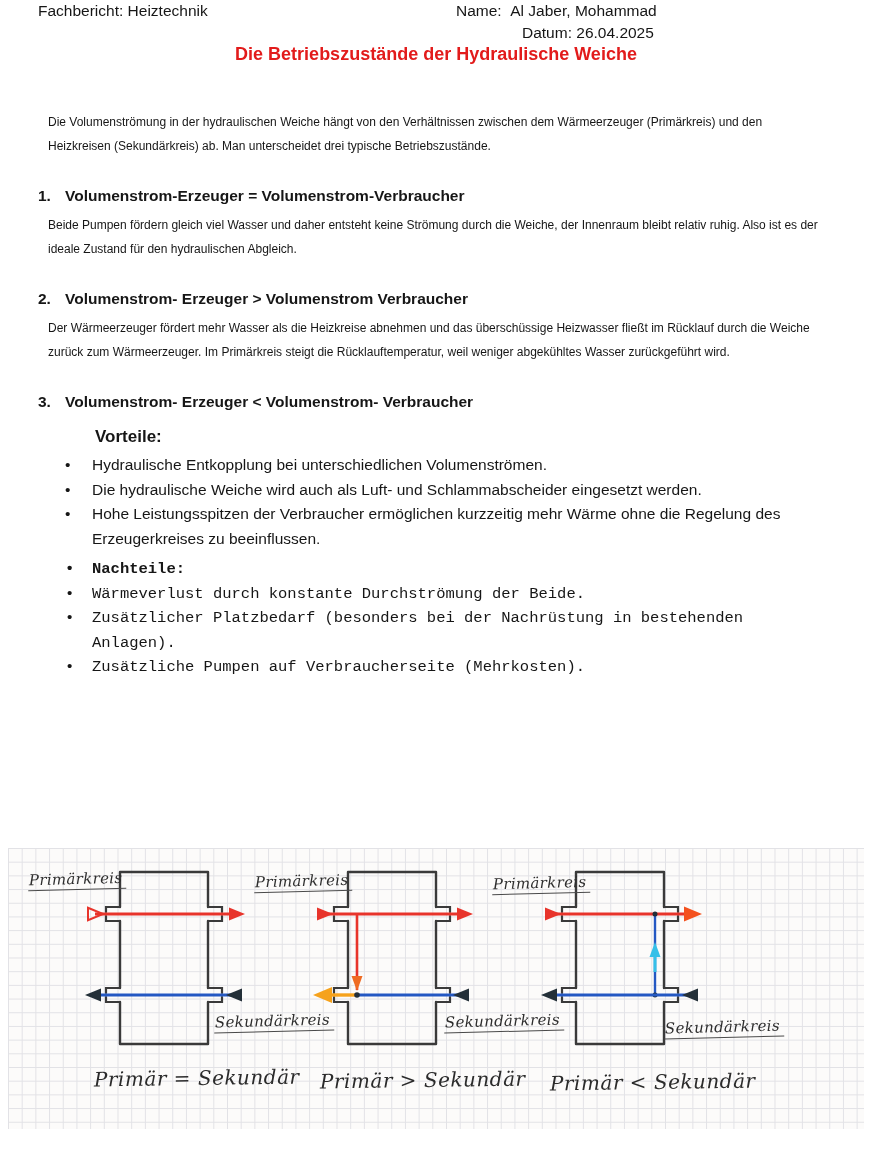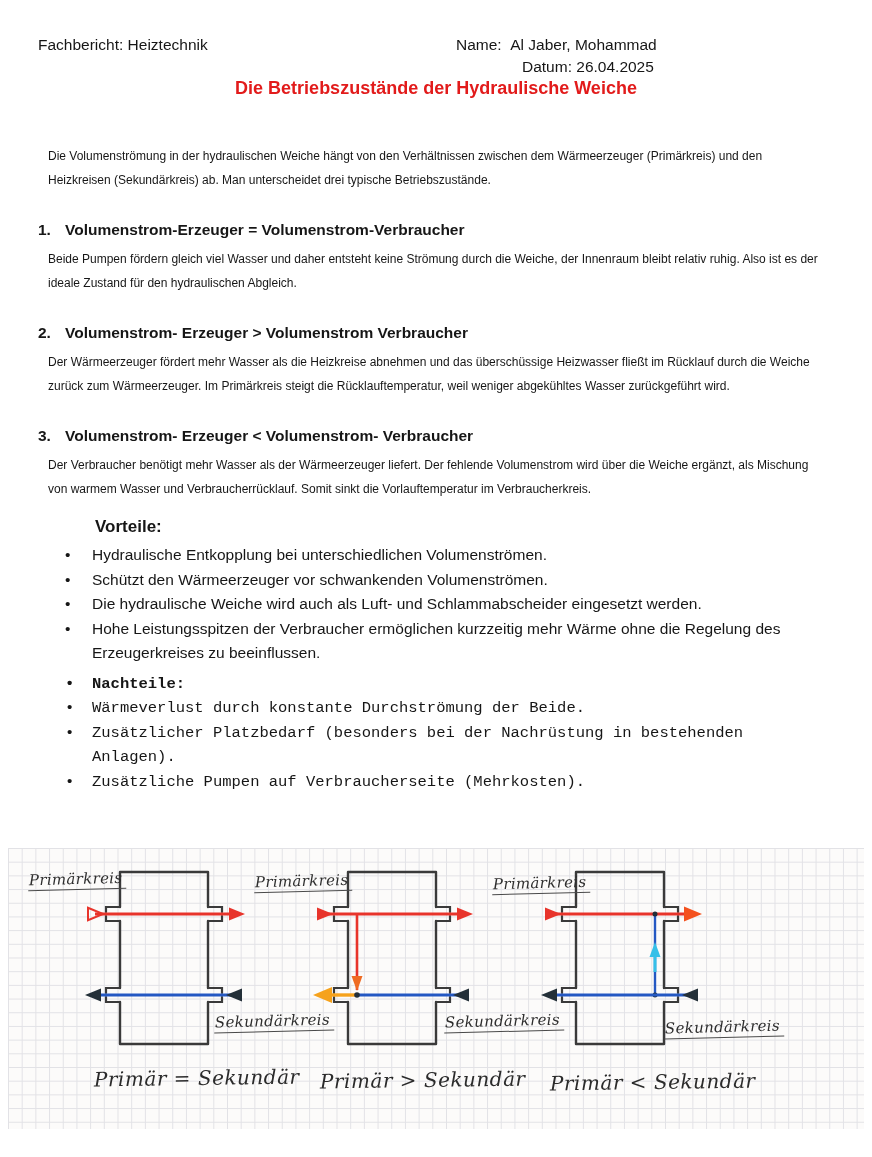--- a/index.html
+++ b/index.html
@@ -3,21 +3,21 @@
 <meta charset="utf-8">
 <style>
   html,body { margin:0; padding:0; background:#ffffff; }
   .page {
     position:relative; width:872px; height:1157px; background:#ffffff;
     font-family:"Liberation Sans", sans-serif; color:#161616; overflow:hidden;
   }
   .content { padding:0 38px; }
 
   
-  .doc-header { display:flex; justify-content:space-between; padding-top:34px; font-size:15.5px; line-height:22px; }
+  .doc-header { display:flex; justify-content:space-between; font-size:15.5px; line-height:22px; }
   .hdr-right { width:378px; }
   .hdr-line2 { padding-left:66px; }
 
   
   .doc-title {
     text-align:center; font-size:18px; font-weight:bold; color:#e21b1b;
   }
 
   
   .para { font-size:12px; line-height:23.5px; margin:10px; }
@@ -87,26 +87,24 @@
     <div class="sec-head">
       <span class="sec-num">2.</span>
       <span>Volumenstrom- Erzeuger &gt; Volumenstrom Verbraucher</span>
     </div>
     <p class="para sec-body">Der Wärmeerzeuger fördert mehr Wasser als die Heizkreise abnehmen und das überschüssige Heizwasser fließt im Rücklauf durch die Weiche zurück zum Wärmeerzeuger. Im Primärkreis steigt die Rücklauftemperatur, weil weniger abgekühltes Wasser zurückgeführt wird.</p>
 
     <div class="sec-head">
       <span class="sec-num">3.</span>
       <span>Volumenstrom- Erzeuger &lt; Volumenstrom- Verbraucher</span>
     </div>
-    <p class="para sec-body">Der Verbraucher benötigt mehr Wasser als der Wärmeerzeuger liefert. Der fehlende Volumenstrom wird über die Weiche ergänzt, als Mischung von warmem Wasser und Verbraucherrücklauf. Somit sinkt die Vorlauftemperatur im Verbraucherkreis.</p>
 
     <div class="sub-head">Vorteile:</div>
     <ul class="blist">
       <li>Hydraulische Entkopplung bei unterschiedlichen Volumenströmen.</li>
-      <li>Schützt den Wärmeerzeuger vor schwankenden Volumenströmen.</li>
       <li>Die hydraulische Weiche wird auch als Luft- und Schlammabscheider eingesetzt werden.</li>
       <li>Hohe Leistungsspitzen der Verbraucher ermöglichen kurzzeitig mehr Wärme ohne die Regelung des Erzeugerkreises zu beeinflussen.</li>
     </ul>
 
     <ul class="blist gap-list">
       <li class="bold">Nachteile:</li>
       <li>Wärmeverlust durch konstante Durchströmung der Beide.</li>
       <li>Zusätzlicher Platzbedarf (besonders bei der Nachrüstung in bestehenden Anlagen).</li>
       <li>Zusätzliche Pumpen auf Verbraucherseite (Mehrkosten).</li>
     </ul>

